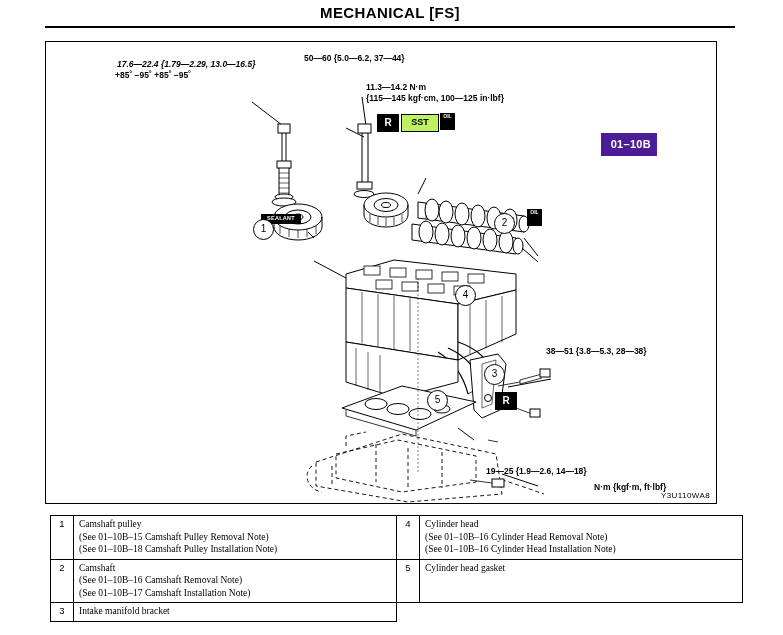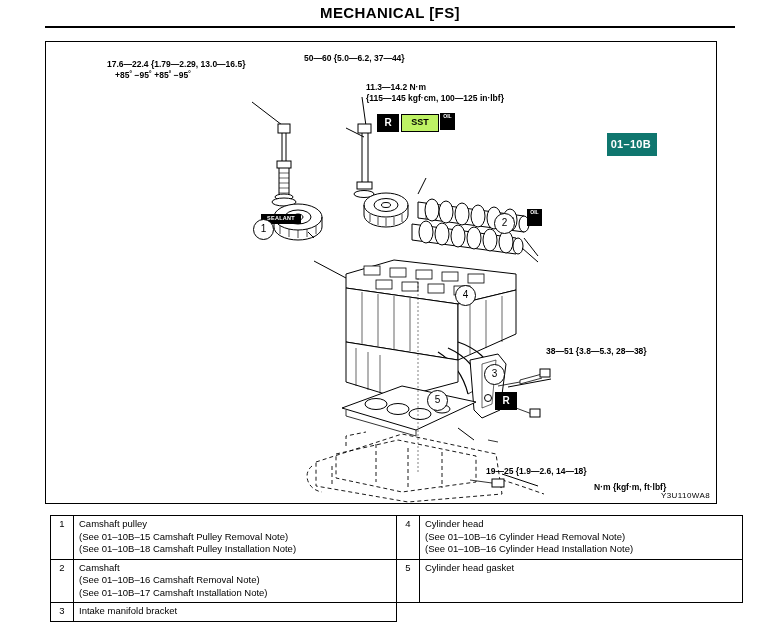--- a/index.html
+++ b/index.html
@@ -42,25 +42,25 @@
     width: 690px;
     height: 2px;
     background: #000;
   }
 
   
   .side-tab {
     position: absolute;
     right: 4px;
     top: 133px;
-    background: #0f766e;
+    background: #4c1d95;
     color: #fff;
     font-size: 11px;
     font-weight: bold;
-    padding: 5px 6px 6px 4px;
+    padding: 5px 6px 6px 10px;
     letter-spacing: 0.3px;
     margin-left: 20px;
   }
 
   
   .figure-frame {
     position: absolute;
     left: 45px;
     top: 41px;
     width: 672px;
@@ -167,21 +167,21 @@
     padding: 2px 4px 3px 5px;
     vertical-align: top;
   }
   .parts-table td.num {
     width: 22px;
     text-align: center;
     padding-left: 0;
     padding-right: 0;
   }
   .parts-table td.desc { width: 313px; }
-  .note-line { display: block; }
+  .note-line { display: block; font-family: Liberation Serif, serif; }
 </style>
 </head>
 <body>
 
 <div class="page">
 
   <div class="header">
     <div class="header-title">MECHANICAL [FS]</div>
   </div>
   <div class="header-rule"></div>
@@ -313,21 +313,21 @@
         <path d="M268 219 L300 236"></path>
 
         <path d="M380 136 L372 152"></path>
         <path d="M492 220 L476 206"></path>
         <path d="M452 180 L468 176"></path>
 
         <path d="M452 400 L442 398" stroke-width="0.8"></path>
       </g>
     </svg>
 
-    <div class="fig-label bold" style="left:61px; top:17px;">17.6—22.4 {1.79—2.29, 13.0—16.5}</div>
+    <div class="fig-label bold" style="left:71px; top:17px;font-style:italic;">17.6—22.4 {1.79—2.29, 13.0—16.5}</div>
     <div class="fig-label bold" style="left:69px; top:28px;">+85˚ −95˚  +85˚ −95˚</div>
 
     <div class="fig-label bold" style="left:258px; top:11px;">50—60 {5.0—6.2, 37—44}</div>
 
     <div class="fig-label bold" style="left:320px; top:40px;">11.3—14.2 N·m</div>
     <div class="fig-label bold" style="left:320px; top:51px;">{115—145 kgf·cm, 100—125 in·lbf}</div>
 
     <div class="fig-label bold" style="left:500px; top:304px;">38—51 {3.8—5.3, 28—38}</div>
 
     <div class="fig-label bold" style="left:440px; top:424px;">19—25 {1.9—2.6, 14—18}</div>

